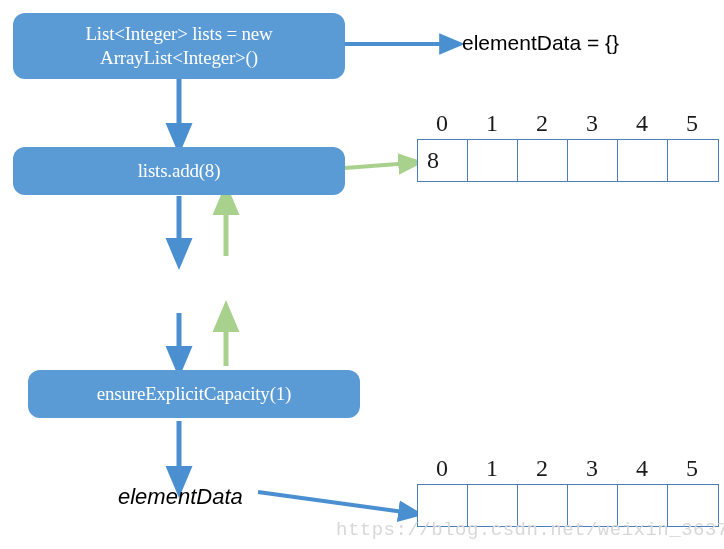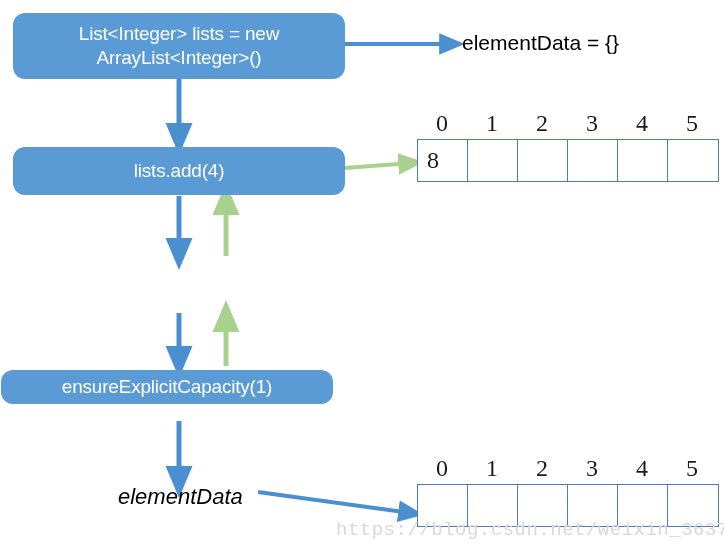--- a/index.html
+++ b/index.html
@@ -21,30 +21,30 @@
   .pbox {
     position: absolute;
     box-sizing: border-box;
     background: #5B9BD5;
     border-radius: 12px;
     color: #ffffff;
     display: flex;
     align-items: center;
     justify-content: center;
     text-align: center;
-    font-family: Liberation Sans, sans-serif;
+    font-family: Liberation Serif, serif;
     font-size: 19px;
     line-height: 1.25;
     letter-spacing: -0.2px;
     padding: 9px 8px;
   }
   #box-decl   { left: 13px;  top: 13px;  width: 332px; height: 66px; }
   #box-add    { left: 13px;  top: 147px; width: 332px; height: 48px; }
   #box-eci    { left: 13px;  top: 262px; width: 332px; height: 50px; }
-  #box-eec    { left: 1px;  top: 370px; width: 332px; height: 34px; }
+  #box-eec    { left: 28px;  top: 370px; width: 332px; height: 48px; }
 
   
   .label {
     position: absolute;
     color: #000000;
     font-family: "Liberation Sans", sans-serif;
     font-size: 21px;
     white-space: nowrap;
   }
   #lbl-elementdata-top { left: 462px; top: 31px; }
@@ -158,21 +158,21 @@
       <line x1="179" y1="421" x2="179" y2="482" stroke="#4A8FD0" stroke-width="5" marker-end="url(#bluehead)"></line>
     </g>
 
     <g>
       <line x1="258" y1="492" x2="411" y2="513" stroke="#4A8FD0" stroke-width="4" marker-end="url(#bluehead)"></line>
     </g>
   </svg>
 
   <div class="pbox" id="box-decl">List&lt;Integer&gt; lists = new ArrayList&lt;Integer&gt;()</div>
 
-  <div class="pbox" id="box-add">lists.add(4)</div>
+  <div class="pbox" id="box-add">lists.add(8)</div>
 
 
   <div class="pbox" id="box-eec">ensureExplicitCapacity(1)</div>
 
   <div class="label" id="lbl-elementdata-top">elementData = {}</div>
 
   <div class="label" id="lbl-elementdata-bot">elementData</div>
 
   <div class="array" id="array-top">
     <div class="idxrow">

